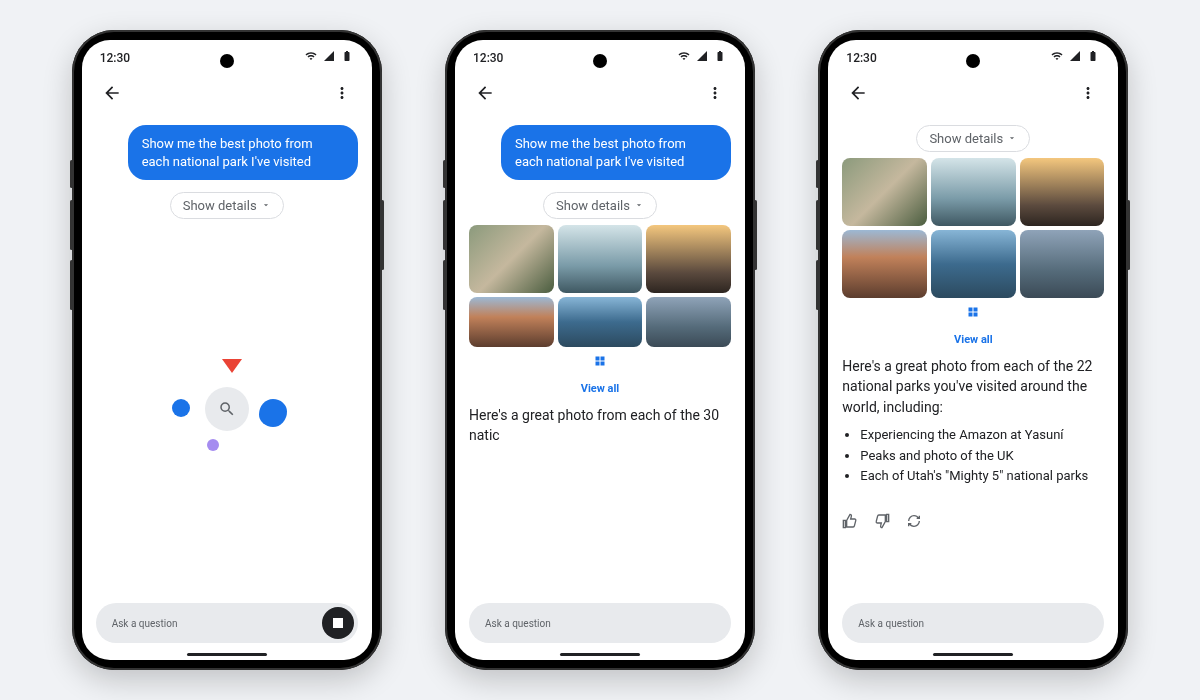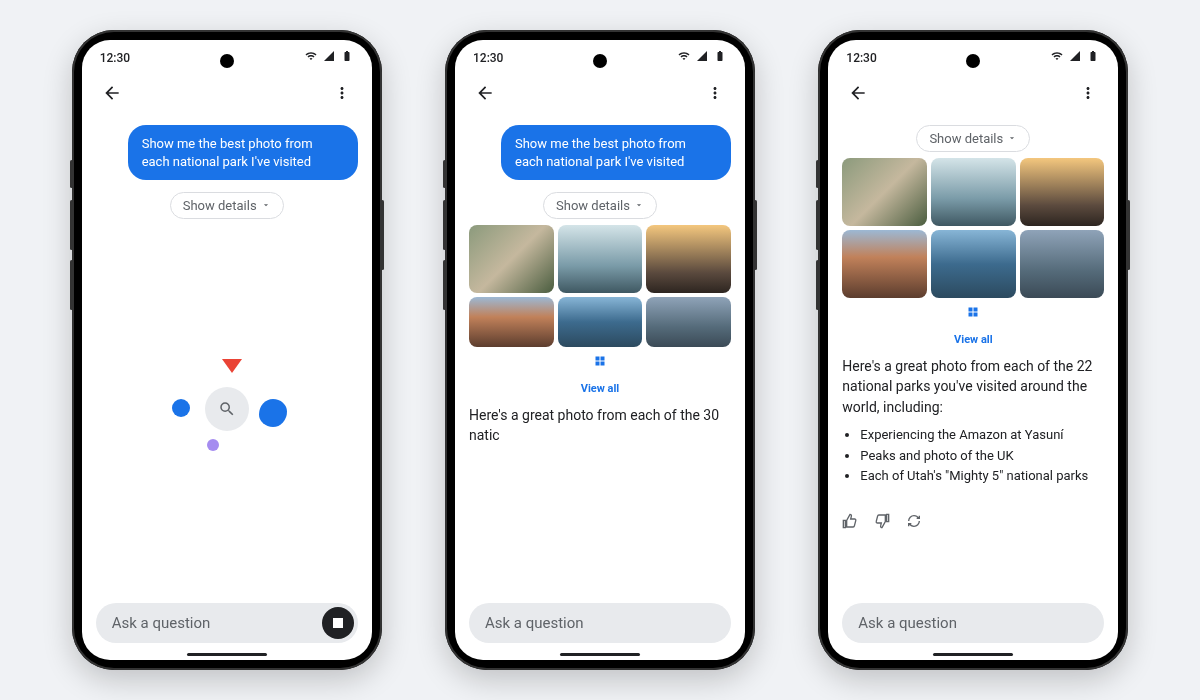--- a/index.html
+++ b/index.html
@@ -198,21 +198,21 @@
     color: #5f6368;
   }
   .input-bar {
     margin: 3px 14px 10px;
     background: #e8eaed;
     border-radius: 24px;
     height: 40px;
     display: flex;
     align-items: center;
     padding: 0 16px;
-    font-size: 15px;
+    font-size: 10px;
     color: #5f6368;
     position: relative;
   }
   .stop-btn {
     position: absolute;
     right: 4px;
     width: 32px;
     height: 32px;
     background: #202124;
     border-radius: 50%;

